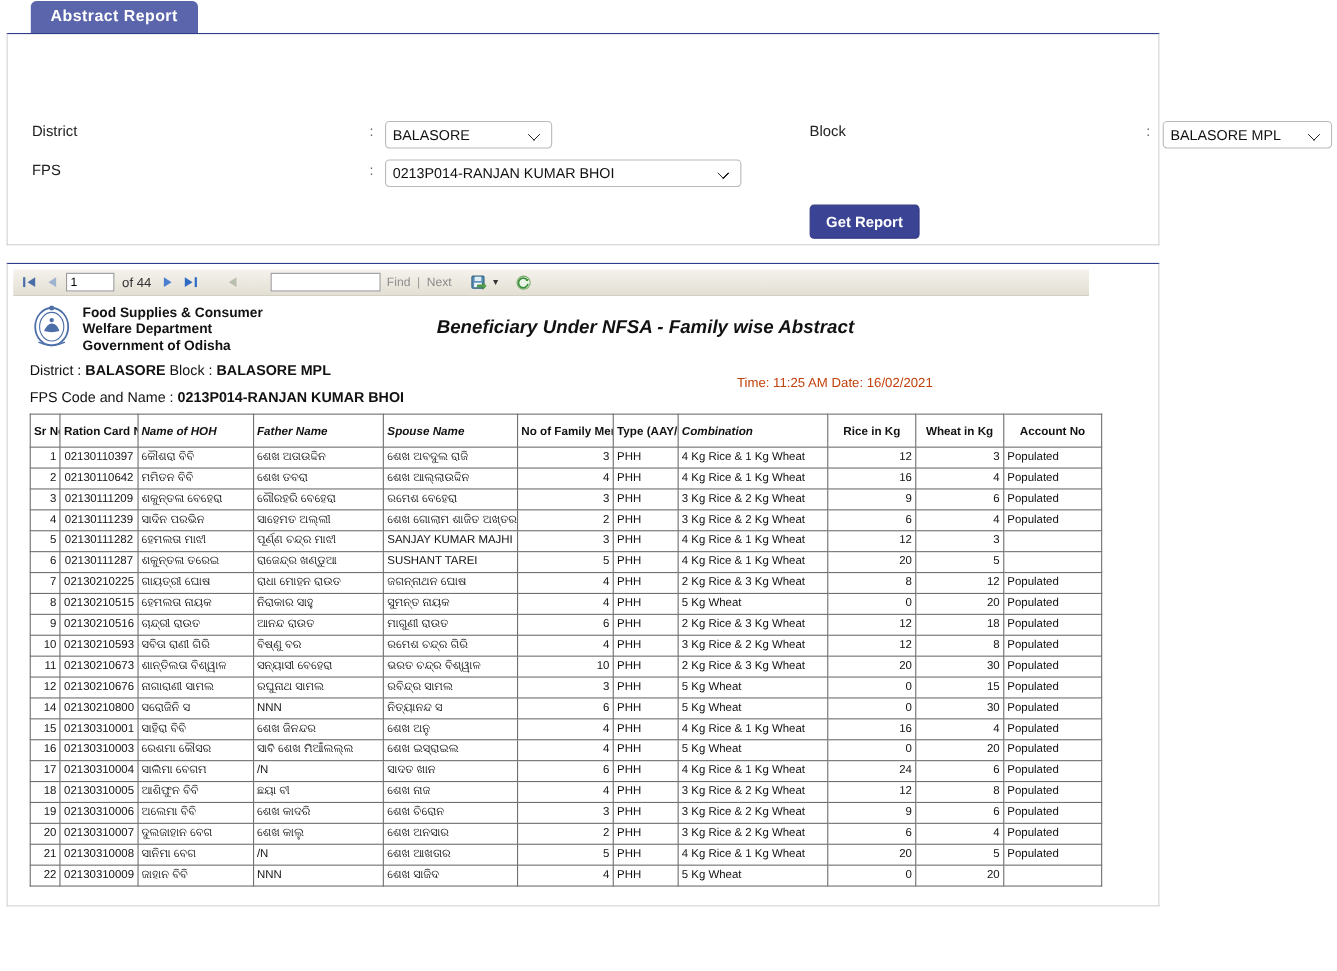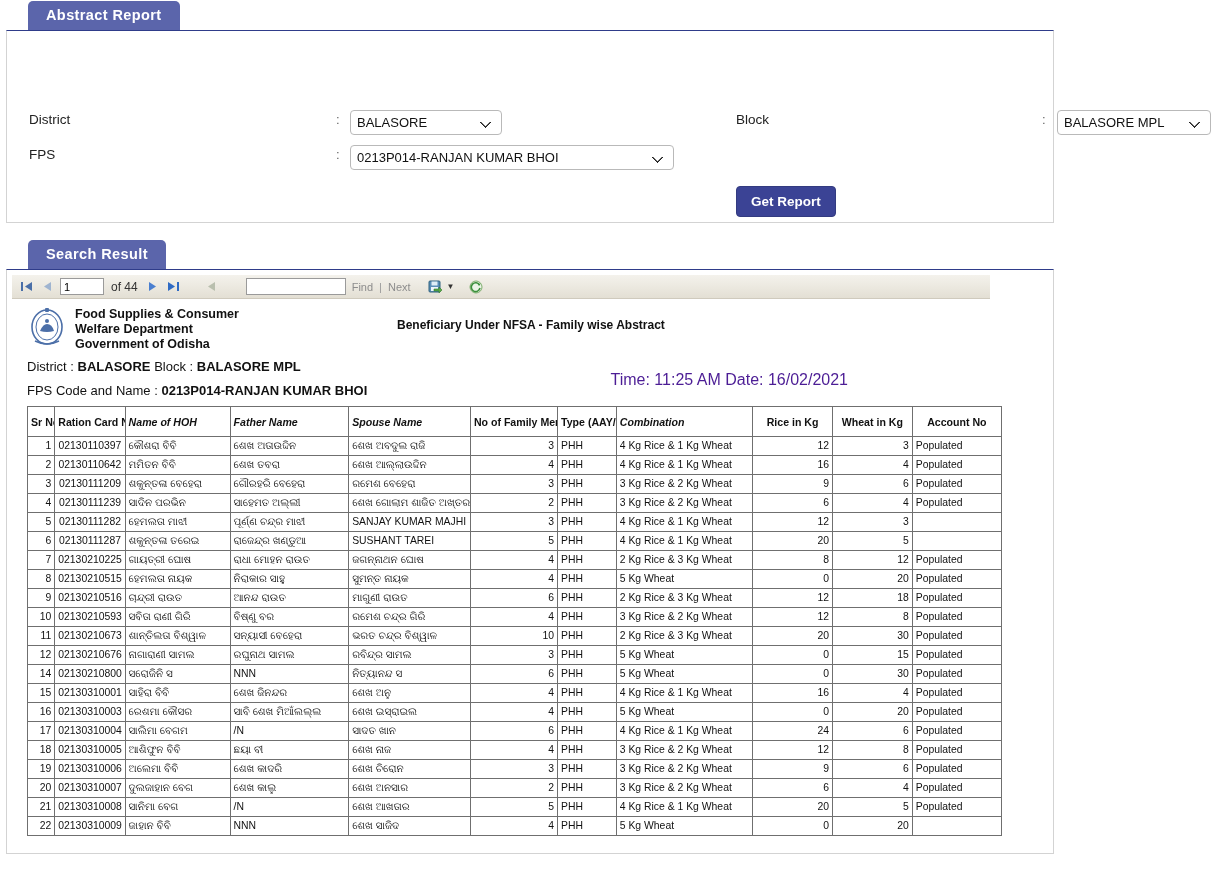--- a/index.html
+++ b/index.html
@@ -114,26 +114,26 @@
   .rv-sep { font-size: 11px; color: #9a9a9a; }
   .rv-caret { font-size: 8px; color: #333; cursor: pointer; margin-left: -2px; }
 
   
   .rv-doc { padding: 6px 0 0 20px; position: relative; }
   .doc-head { display: flex; align-items: flex-start; position: relative; }
   .emblem { width: 40px; height: 44px; margin-right: 8px; flex: 0 0 40px; }
   .dept-lines { font-size: 12.5px; font-weight: bold; color: #111; line-height: 15px; padding-top: 2px; }
   .doc-title {
     position: absolute; left: 370px; top: 13px;
-    font-size: 12px; font-weight: bold; color: #111;
+    font-size: 17px; font-weight: bold; color: #111; font-style: italic;
   }
   .doc-meta { font-size: 13px; color: #111; margin-top: 7px; }
   .doc-meta b { font-weight: bold; }
   .doc-meta .soft { font-weight: normal; }
-  .doc-time { position: absolute; right: 205px; top: 72px; font-size: 16px; color: #4c1d95; }
+  .doc-time { position: absolute; right: 205px; top: 72px; font-size: 12px; color: #c2410c; }
 
   
   table.rpt {
     border-collapse: collapse;
     margin-top: 8px;
     table-layout: fixed;
     width: 975px;
     background: #fff;
   }
   table.rpt th, table.rpt td {
@@ -197,23 +197,20 @@
       <div class="colon" style="left:329px; top:116px;">:</div>
       <select class="ctl" style="left:343px; top:114px; width:324px;">
         <option>0213P014-RANJAN KUMAR BHOI</option>
       </select>
 
       <button class="btn-primary" style="left:729px; top:155px;">Get Report</button>
     </div>
   </div>
 
   <div class="panel-wrap" id="result-panel">
-    <div class="tab-strip">
-      <div class="tab">Search Result</div>
-    </div>
     <div class="panel-body">
 
       <div class="rv-toolbar">
         <span class="rv-ico">
           <svg width="13" height="11" viewBox="0 0 13 11">
               <rect x="1" y="1" width="2" height="9" fill="#4a6fa8"></rect>
               <path d="M12 1 L5 5.5 L12 10 Z" fill="#4a6fa8"></path>
             </svg>
         </span>
         <span class="rv-ico">

